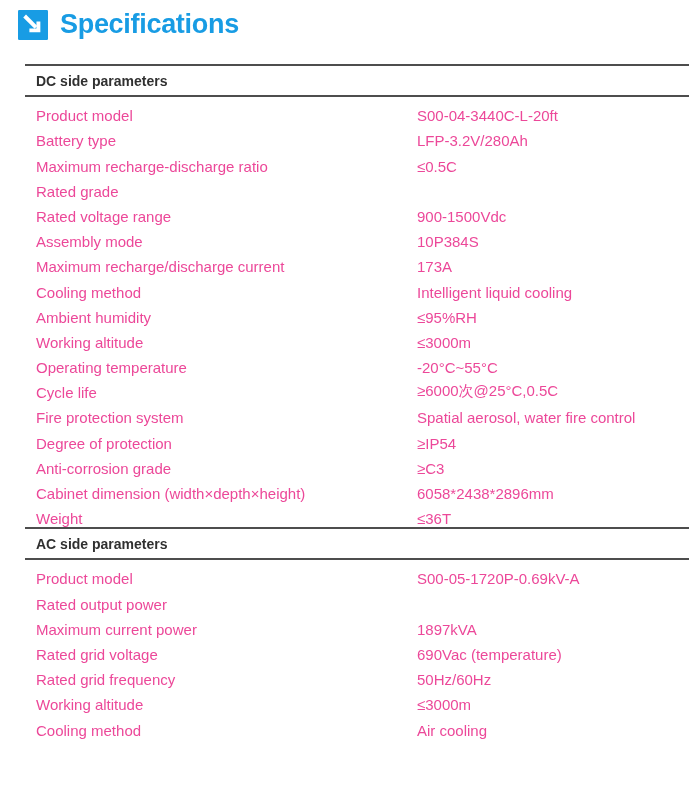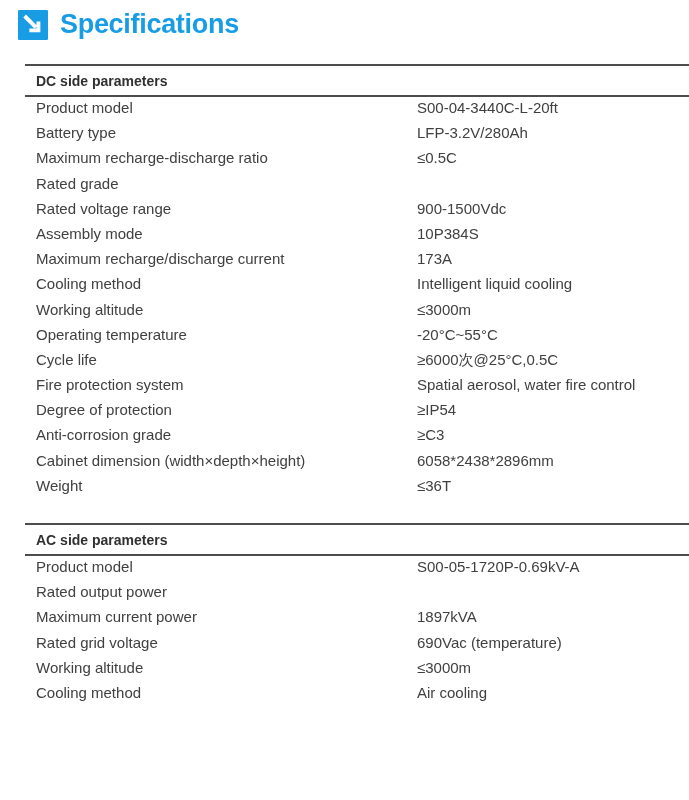--- a/index.html
+++ b/index.html
@@ -22,35 +22,35 @@
   .page-title {
     margin-left:12px;
     font-size:27px; font-weight:700;
     color:#189CE4;
     letter-spacing:-0.3px;
   }
 
   
   .spec-section { margin-left:25px; }
   .spec-section.dc { margin-top:24px; }
-  .spec-section.ac { margin-top:21px; }
+  .spec-section.ac { }
 
   .section-header {
     border-top:2px solid #4d4d4d;
     border-bottom:2px solid #4d4d4d;
     font-size:14px; font-weight:700; color:#303030;
     line-height:18px;
     padding:6px 16px 5px 11px;
   }
   .section-rows { padding-top:2px; }
 
   .row {
-    display:flex; align-items:flex-start;
+    display:flex; align-items:flex-end;
     height:25.2px;
-    font-size:15px; color:#404040;
+    font-size:15px; color:#ec4899;
   }
   .row .label {
     width:392px; flex:0 0 392px;
     padding-left:11px;
     white-space:nowrap;
   }
   .row .value { flex:1; white-space:nowrap; }
 </style>
 </head>
 <body>
@@ -96,20 +96,24 @@
       </div>
       <div class="row">
         <span class="label">Maximum recharge/discharge current</span>
         <span class="value">173A</span>
       </div>
       <div class="row">
         <span class="label">Cooling method</span>
         <span class="value">Intelligent liquid cooling</span>
       </div>
       <div class="row">
+        <span class="label">Ambient humidity</span>
+        <span class="value">≤95%RH</span>
+      </div>
+      <div class="row">
         <span class="label">Working altitude</span>
         <span class="value">≤3000m</span>
       </div>
       <div class="row">
         <span class="label">Operating temperature</span>
         <span class="value">-20°C~55°C</span>
       </div>
       <div class="row">
         <span class="label">Cycle life</span>
         <span class="value">≥6000次@25°C,0.5C</span>
@@ -149,20 +153,24 @@
       </div>
       <div class="row">
         <span class="label">Maximum current power</span>
         <span class="value">1897kVA</span>
       </div>
       <div class="row">
         <span class="label">Rated grid voltage</span>
         <span class="value">690Vac (temperature)</span>
       </div>
       <div class="row">
+        <span class="label">Rated grid frequency</span>
+        <span class="value">50Hz/60Hz</span>
+      </div>
+      <div class="row">
         <span class="label">Working altitude</span>
         <span class="value">≤3000m</span>
       </div>
       <div class="row">
         <span class="label">Cooling method</span>
         <span class="value">Air cooling</span>
       </div>
     </div>
   </section>
 

